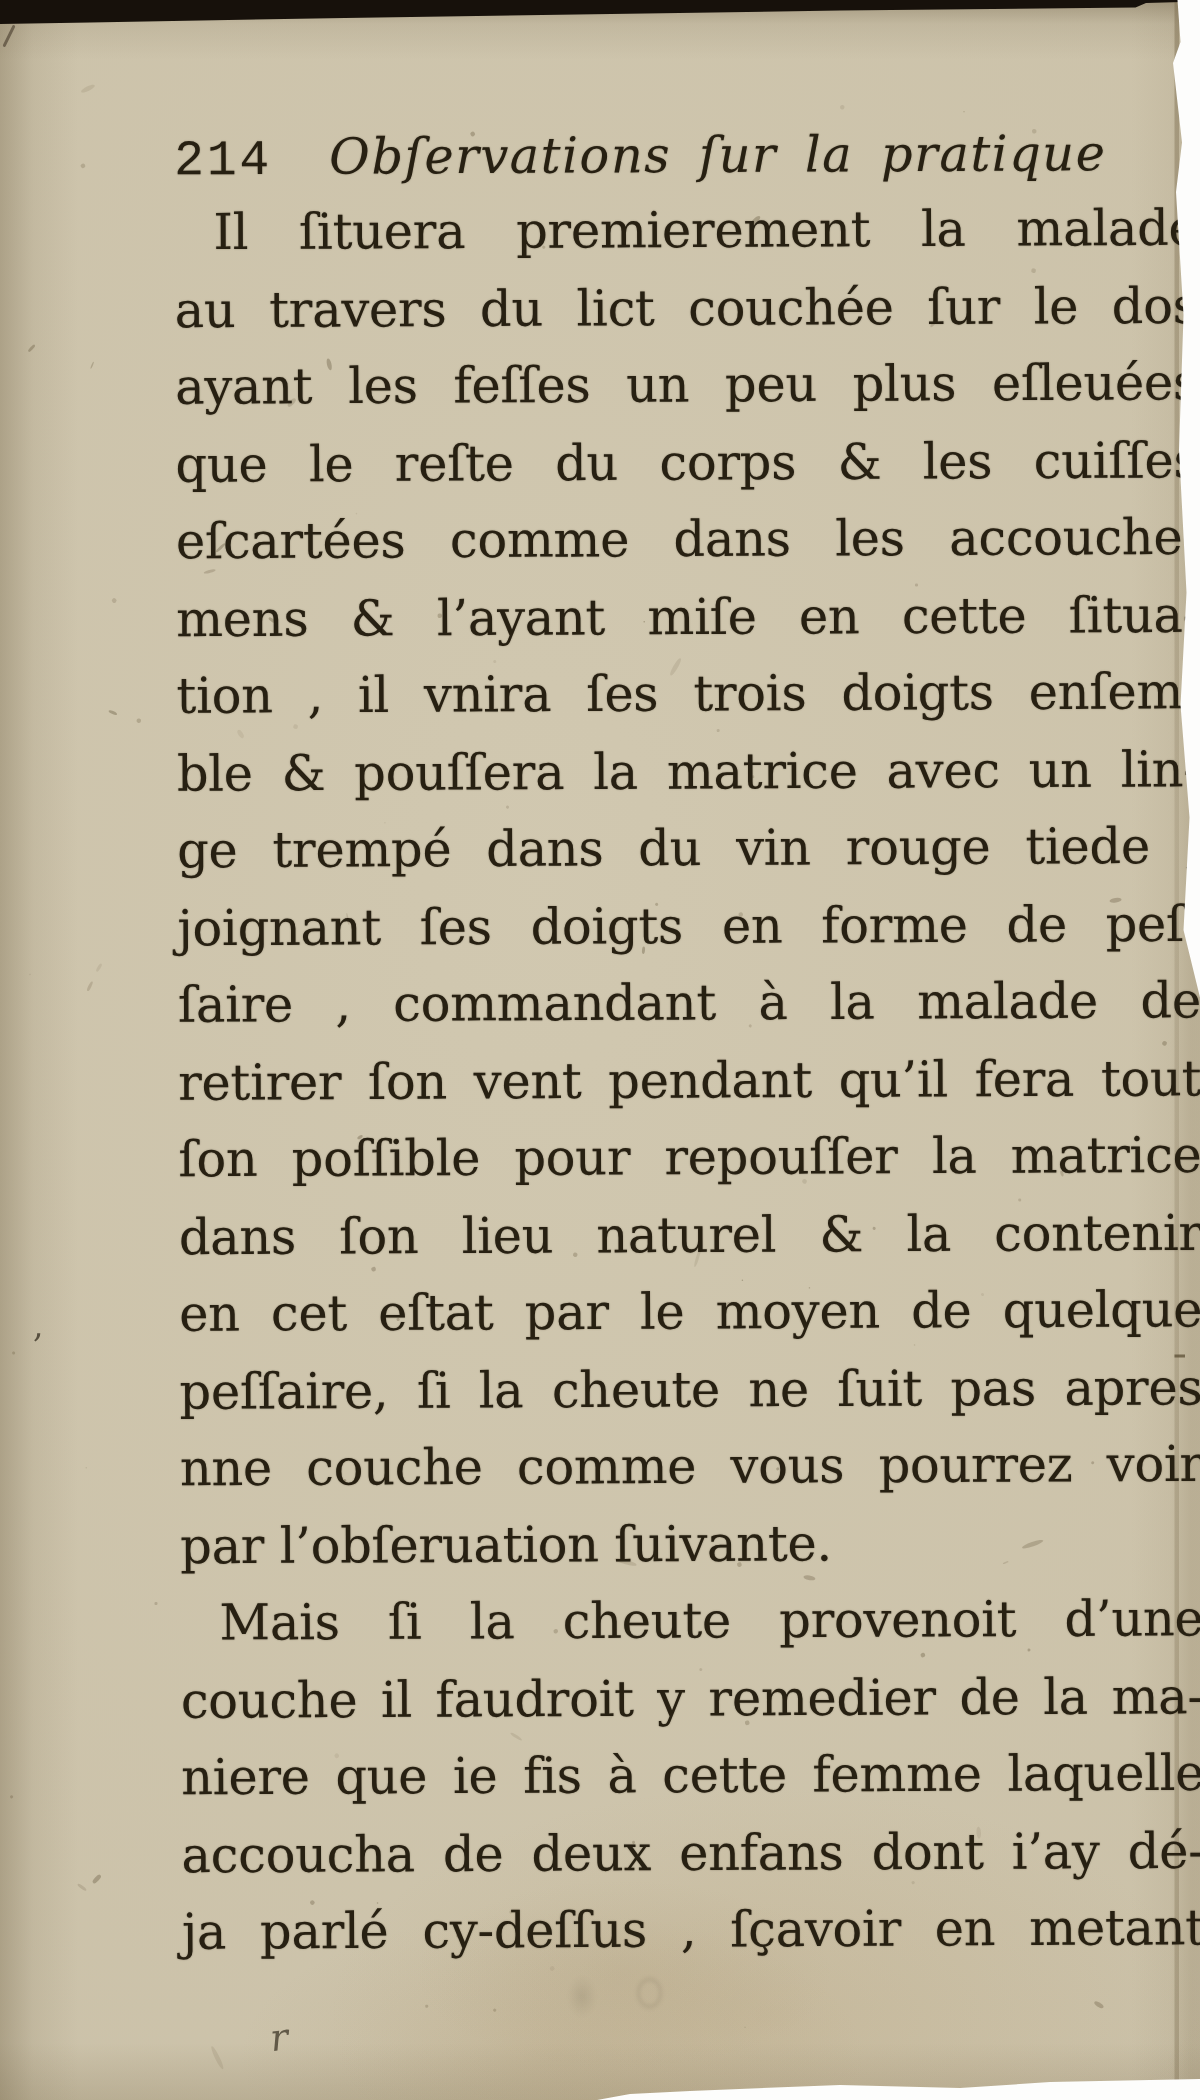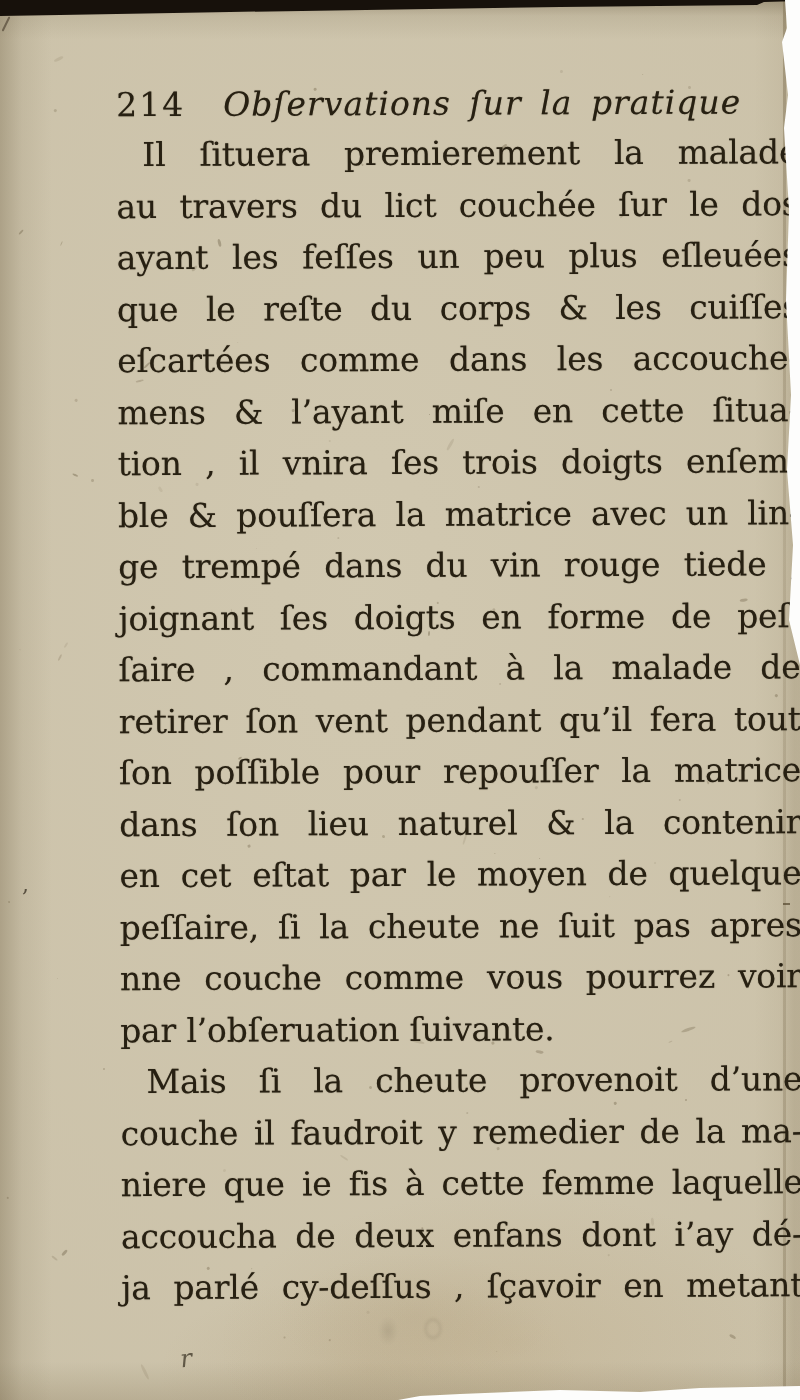--- a/index.html
+++ b/index.html
@@ -51,21 +51,21 @@
   .ghost{position:absolute;left:370px;top:1308px;width:90px;height:46px;z-index:1;opacity:.5;
     background:radial-gradient(ellipse 14px 20px at 20% 50%, rgba(110,100,80,.35), transparent 70%),
                radial-gradient(ellipse 13px 16px at 70% 45%, transparent 40%, rgba(110,100,80,.30) 55%, transparent 75%);
     filter:blur(1px);}
 
   
   .text-block{position:absolute;left:116px;top:84px;width:682px;z-index:3;
     color:var(--ink,#272012);transform:rotate(-0.25deg);transform-origin:40% 0;
     text-shadow:0 0 1px rgba(39,32,18,.45);}
   .header{height:50px;white-space:nowrap;font-size:33px;}
-  .pagenum{letter-spacing:2px;}
+  .pagenum{letter-spacing:2px;font-family:Liberation Mono, monospace;}
   .title{font-style:italic;margin-left:38px;letter-spacing:1px;word-spacing:7px;}
   .body-text{width:682px;}
   .line{height:51.5px;font-size:33px;letter-spacing:-0.2px;
     text-align:justify;text-align-last:justify;overflow:visible;white-space:nowrap;}
   .line.no-justify{text-align:left;text-align-last:left;}
   .line.indent{text-indent:26px;}
 </style>
 </head>
 <body style="--paper: #c9bfa6; --ink: #272012;">
 

